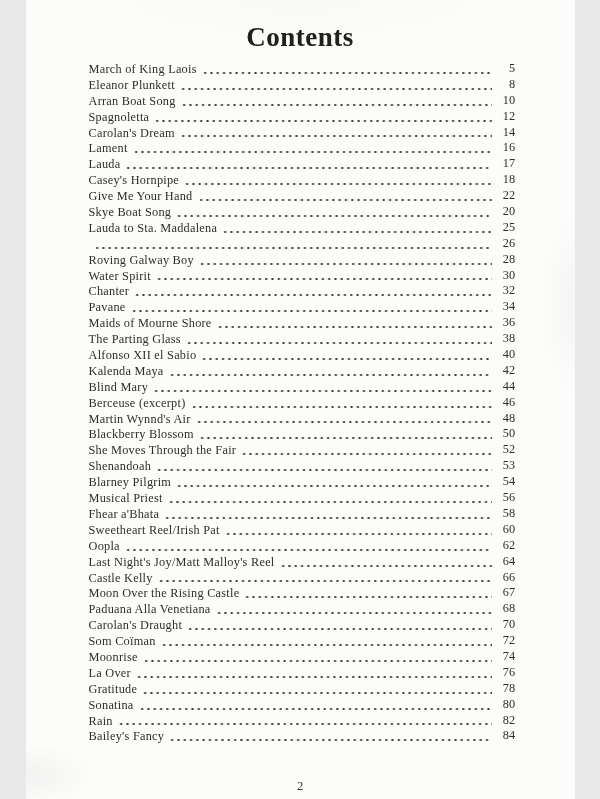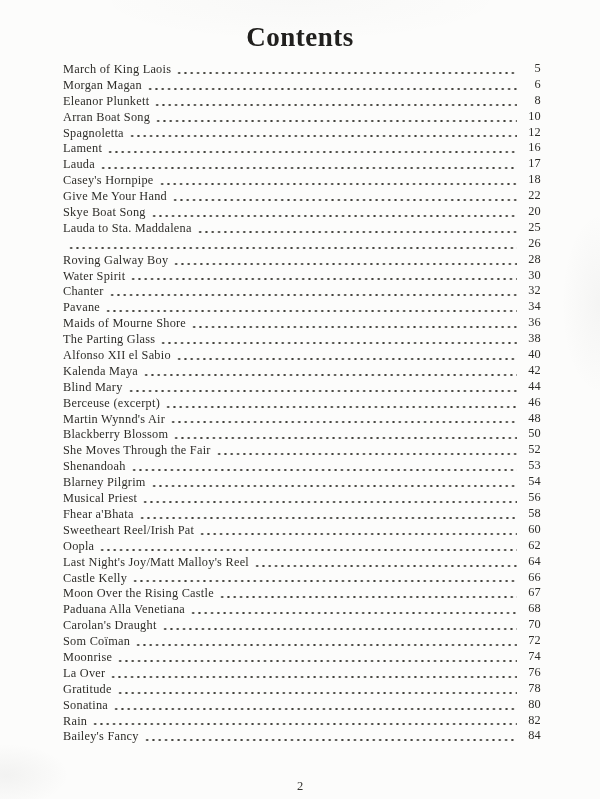--- a/index.html
+++ b/index.html
@@ -2,21 +2,21 @@
 <html><head>
 <meta charset="utf-8">
 <style>
   html, body {
     margin: 0;
     padding: 0;
     background: #e8e8e8;
   }
   .page {
     position: relative;
-    width: 600px;
+    width: 549px;
     height: 799px;
     margin: 0 auto;
     box-sizing: border-box;
     overflow: hidden;
     background:
       radial-gradient(ellipse 90px 45px at 1% 97%, rgba(60,60,60,0.05), rgba(60,60,60,0) 70%),
       radial-gradient(ellipse 55px 130px at 100% 38%, rgba(60,60,60,0.04), rgba(60,60,60,0) 70%),
       radial-gradient(ellipse 300px 60px at 50% 0%, rgba(60,60,60,0.02), rgba(60,60,60,0) 70%),
       #fcfcfb;
     font-family: "Liberation Serif", "DejaVu Serif", serif;
@@ -80,44 +80,44 @@
 <div class="page">
   <h1 class="page-title">Contents</h1>
 
   <ol class="toc" id="toc">
   <li class="toc-row">
     <span class="toc-title">March of King Laois</span>
     <span class="leader"></span>
     <span class="page-num">5</span>
   </li>
 
-  <li class="toc-row">
-    <span class="toc-title">Morgan Magan</span>
-    <span class="leader"></span>
-    <span class="page-num">6</span>
-  </li>
 
   <li class="toc-row">
     <span class="toc-title">Eleanor Plunkett</span>
     <span class="leader"></span>
     <span class="page-num">8</span>
   </li>
 
   <li class="toc-row">
     <span class="toc-title">Arran Boat Song</span>
     <span class="leader"></span>
     <span class="page-num">10</span>
   </li>
 
   <li class="toc-row">
     <span class="toc-title">Spagnoletta</span>
     <span class="leader"></span>
     <span class="page-num">12</span>
   </li>
 
+  <li class="toc-row">
+    <span class="toc-title">Carolan's Dream</span>
+    <span class="leader"></span>
+    <span class="page-num">14</span>
+  </li>
 
   <li class="toc-row">
     <span class="toc-title">Lament</span>
     <span class="leader"></span>
     <span class="page-num">16</span>
   </li>
 
   <li class="toc-row">
     <span class="toc-title">Lauda</span>
     <span class="leader"></span>

